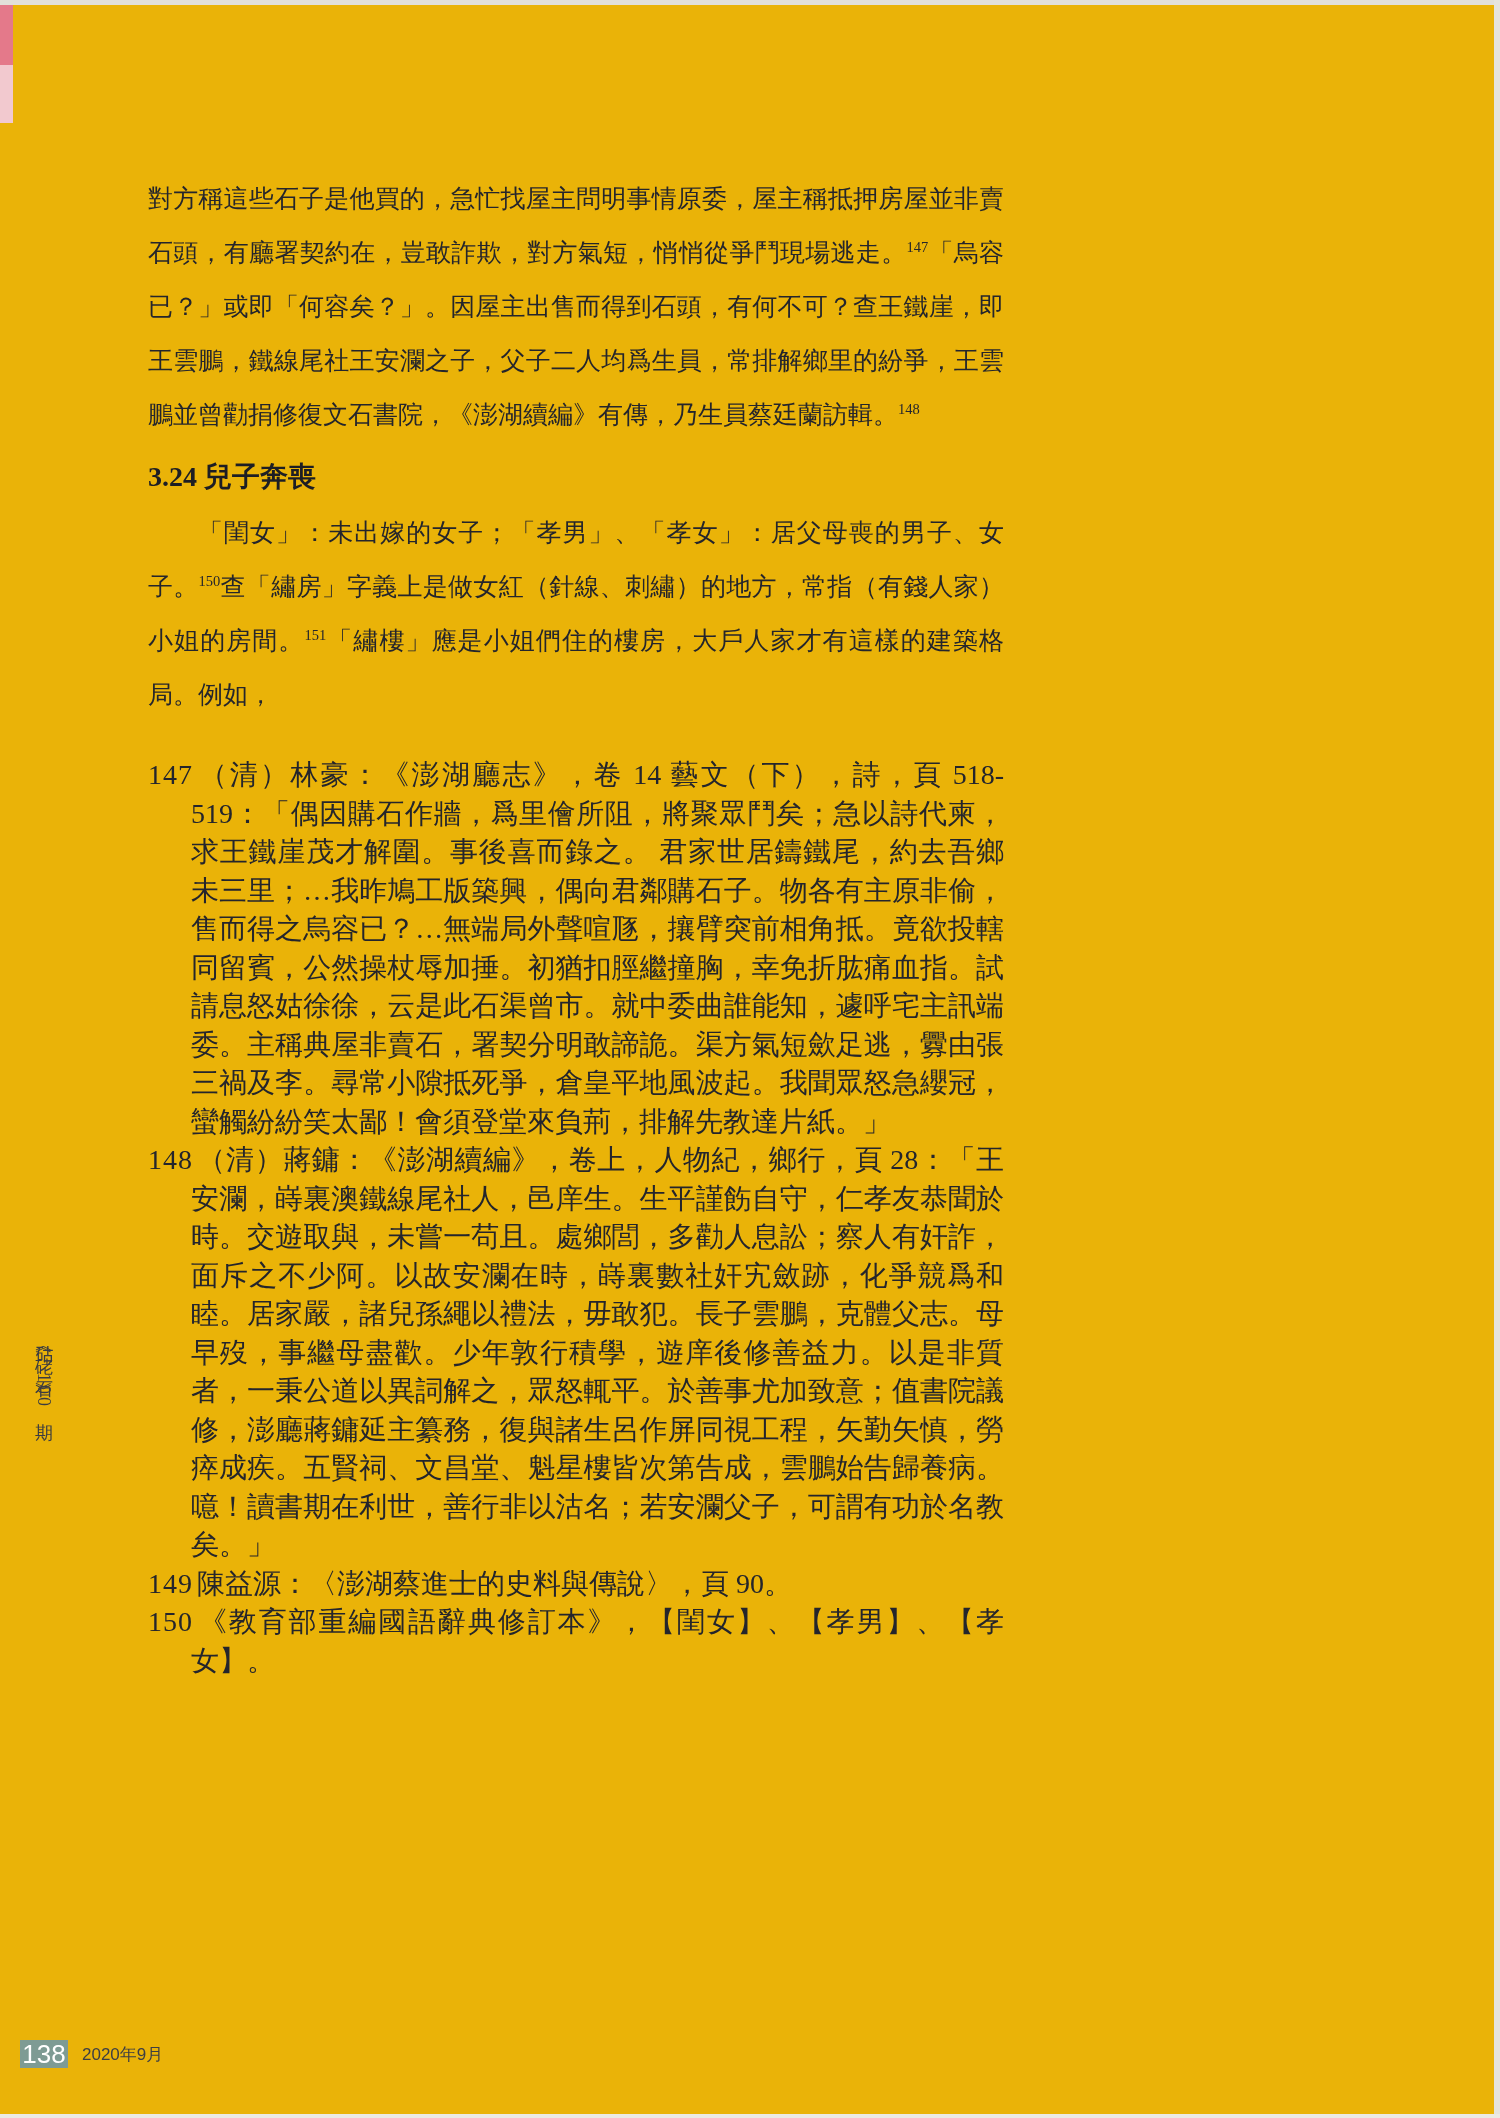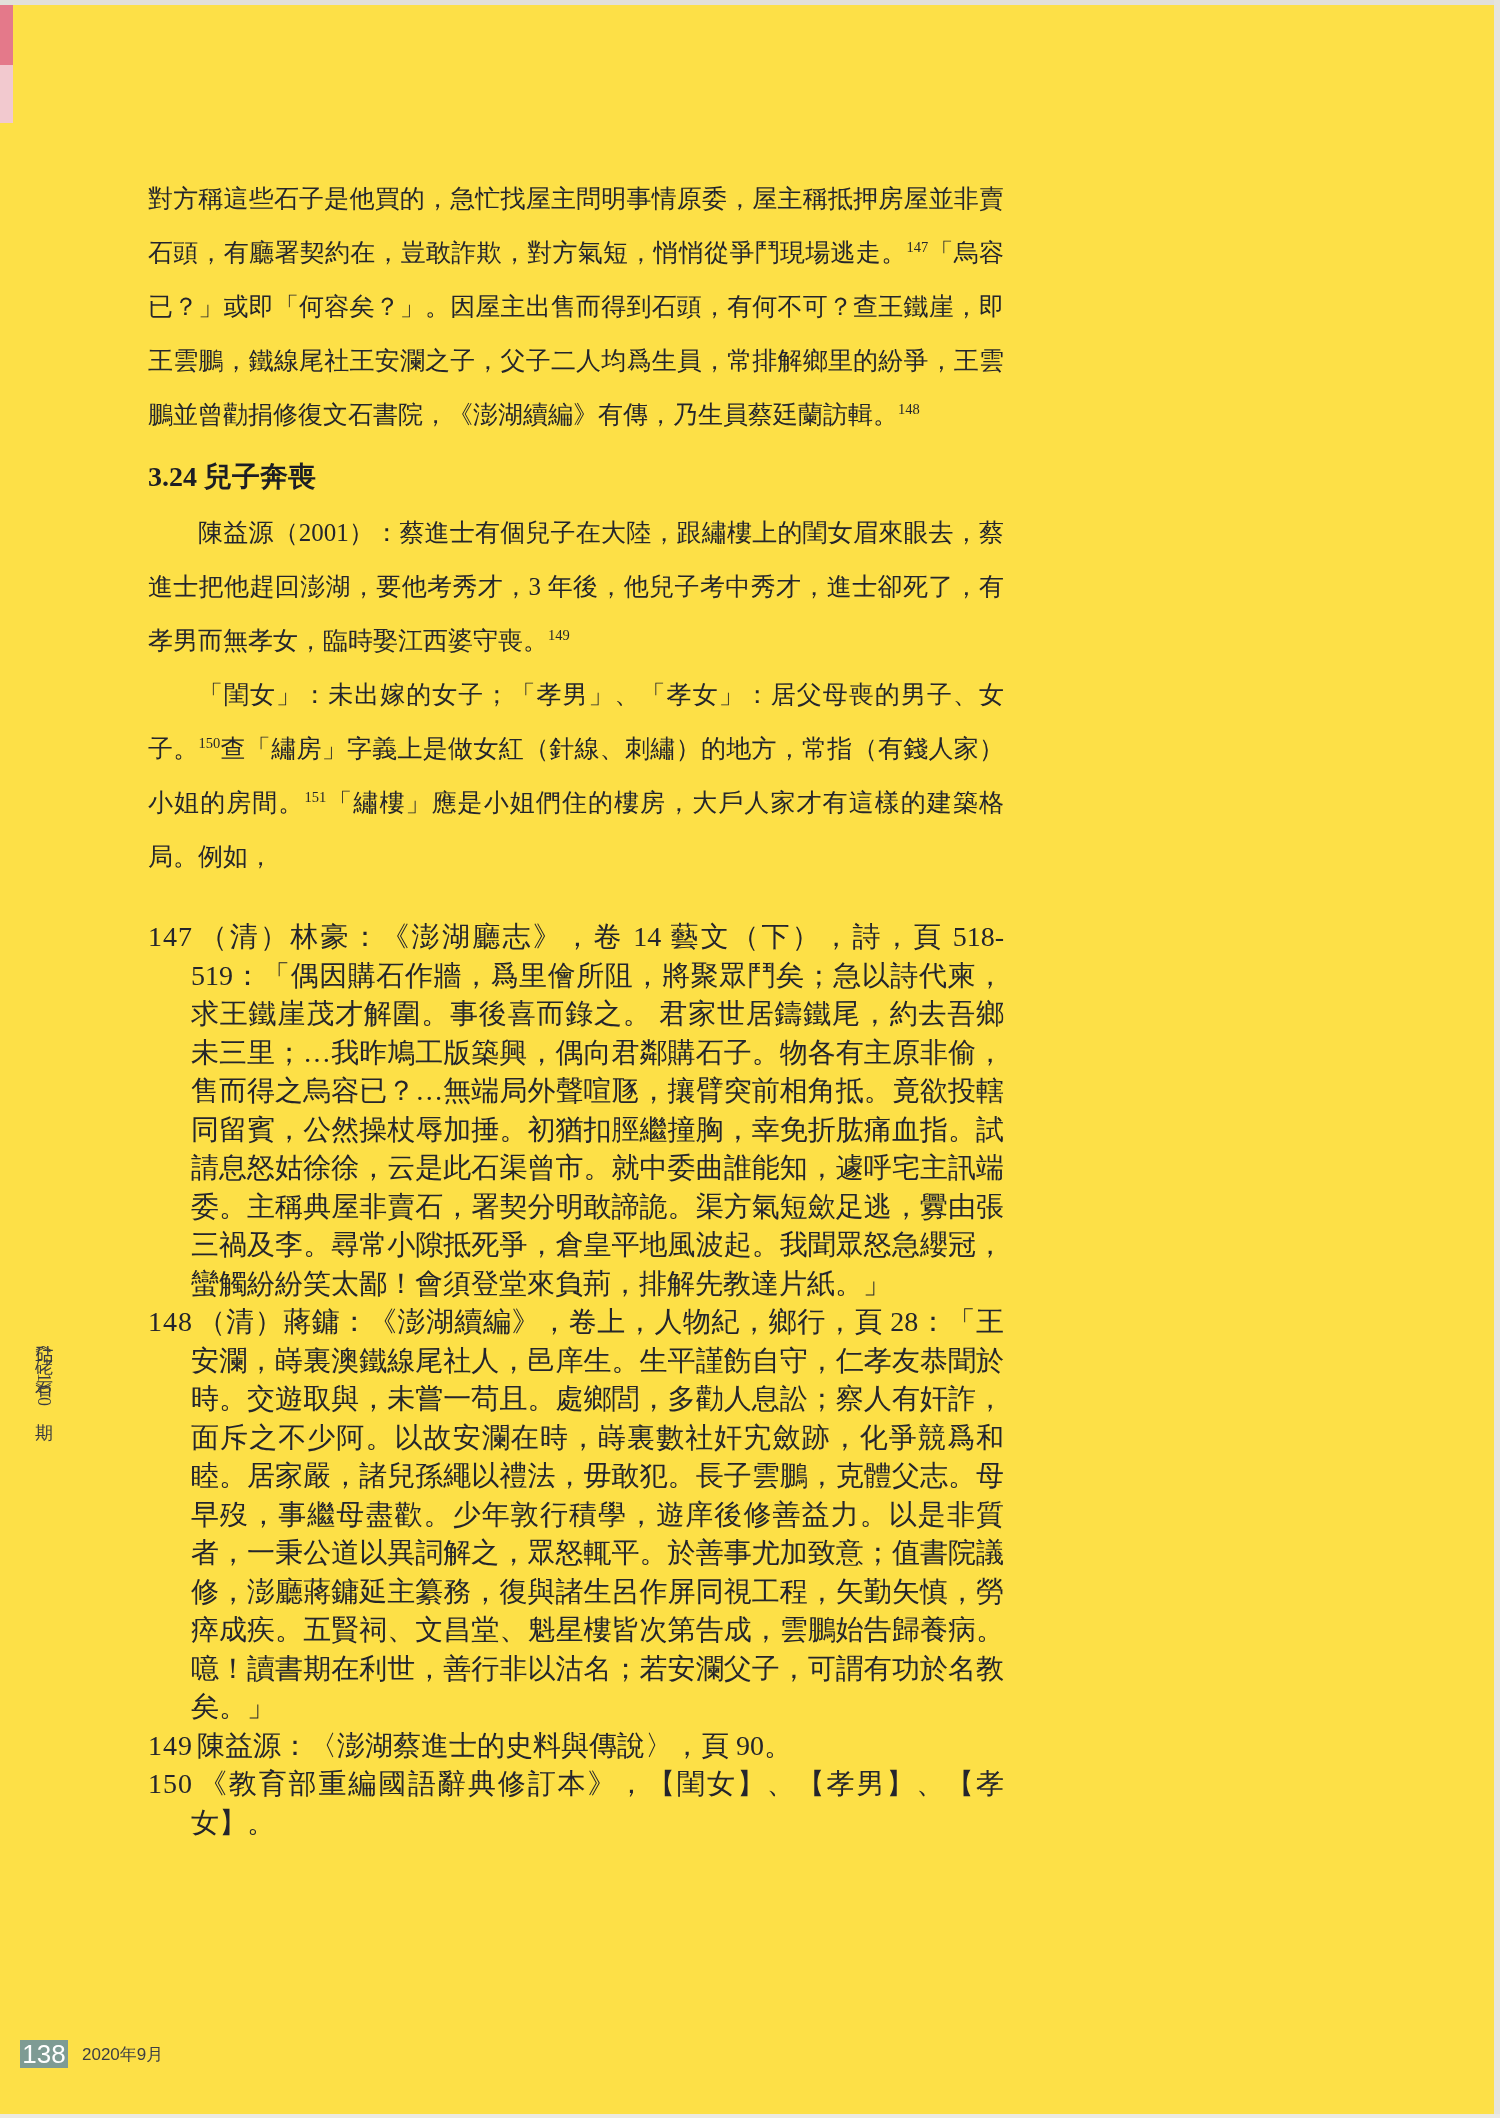--- a/index.html
+++ b/index.html
@@ -1,21 +1,21 @@
 <!DOCTYPE html>
 <html><head>
 <meta charset="utf-8">
 <style>
   html, body { margin: 0; padding: 0; background: #c9c7c1; }
   .page {
     position: relative;
     width: 1500px;
     height: 2118px;
     margin: 0 auto;
-    background: #fde047;
+    background: #eab308;
     overflow: hidden;
     font-family: "Liberation Serif", "DejaVu Serif", serif;
     color: #24252c;
   }
   
   .scan-edge-top    { position:absolute; left:0; top:0; width:100%; height:5px; background:#e2e0d9; }
   .scan-edge-right  { position:absolute; right:0; top:0; width:6px; height:100%; background:#e6e4dd; }
   .scan-edge-bottom { position:absolute; left:0; bottom:0; width:100%; height:4px; background:#eceae3; }
   .corner-mark      { position:absolute; left:0; top:5px;  width:13px; height:60px; background:#e4798a; }
   .corner-mark-fade { position:absolute; left:0; top:65px; width:13px; height:58px; background:#f2c9cf; }
@@ -98,21 +98,20 @@
   <div class="scan-edge-top"></div>
   <div class="scan-edge-right"></div>
   <div class="scan-edge-bottom"></div>
   <div class="corner-mark"></div>
   <div class="corner-mark-fade"></div>
 
   <div class="content">
     <div class="body-text">
       <p class="para"><span>對方稱這些石子是他買的，急忙找屋主問明事情原委，屋主稱抵押房屋並非賣石頭，有廳署契約在，豈敢詐欺，對方氣短，悄悄從爭鬥現場逃走。</span><sup>147</sup><span>「烏容已？」或即「何容矣？」。因屋主出售而得到石頭，有何不可？查王鐵崖，即王雲鵬，鐵線尾社王安瀾之子，父子二人均爲生員，常排解鄉里的紛爭，王雲鵬並曾勸捐修復文石書院，《澎湖續編》有傳，乃生員蔡廷蘭訪輯。</span><sup>148</sup></p>
       <h3 class="heading">3.24 兒子奔喪</h3>
-      <p class="para indent"><span>陳益源（2001）：蔡進士有個兒子在大陸，跟繡樓上的閨女眉來眼去，蔡進士把他趕回澎湖，要他考秀才，3 年後，他兒子考中秀才，進士卻死了，有孝男而無孝女，臨時娶江西婆守喪。</span><sup>149</sup></p>
       <p class="para indent"><span>「閨女」：未出嫁的女子；「孝男」、「孝女」：居父母喪的男子、女子。</span><sup>150</sup><span>查「繡房」字義上是做女紅（針線、刺繡）的地方，常指（有錢人家）小姐的房間。</span><sup>151</sup><span>「繡樓」應是小姐們住的樓房，大戶人家才有這樣的建築格局。例如，</span></p>
     </div>
 
     <div class="footnotes">
       <p class="footnote"><span class="fn-num">147</span><span>（清）林豪：《澎湖廳志》，卷 14 藝文（下），詩，頁 518-519：「偶因購石作牆，爲里儈所阻，將聚眾鬥矣；急以詩代柬，求王鐵崖茂才解圍。事後喜而錄之。 君家世居鑄鐵尾，約去吾鄉未三里；…我昨鳩工版築興，偶向君鄰購石子。物各有主原非偷，售而得之烏容已？…無端局外聲喧豗，攘臂突前相角抵。竟欲投轄同留賓，公然操杖辱加捶。初猶扣脛繼撞胸，幸免折肱痛血指。試請息怒姑徐徐，云是此石渠曾市。就中委曲誰能知，遽呼宅主訊端委。主稱典屋非賣石，署契分明敢諦詭。渠方氣短歛足逃，釁由張三禍及李。尋常小隙抵死爭，倉皇平地風波起。我聞眾怒急纓冠，蠻觸紛紛笑太鄙！會須登堂來負荊，排解先教達片紙。」</span></p>
       <p class="footnote"><span class="fn-num">148</span><span>（清）蔣鏞：《澎湖續編》，卷上，人物紀，鄉行，頁 28：「王安瀾，嵵裏澳鐵線尾社人，邑庠生。生平謹飭自守，仁孝友恭聞於時。交遊取與，未嘗一苟且。處鄉閭，多勸人息訟；察人有奸詐，面斥之不少阿。以故安瀾在時，嵵裏數社奸宄斂跡，化爭競爲和睦。居家嚴，諸兒孫繩以禮法，毋敢犯。長子雲鵬，克體父志。母早歿，事繼母盡歡。少年敦行積學，遊庠後修善益力。以是非質者，一秉公道以異詞解之，眾怒輒平。於善事尤加致意；值書院議修，澎廳蔣鏞延主纂務，復與諸生呂作屏同視工程，矢勤矢慎，勞瘁成疾。五賢祠、文昌堂、魁星樓皆次第告成，雲鵬始告歸養病。噫！讀書期在利世，善行非以沽名；若安瀾父子，可謂有功於名教矣。」</span></p>
       <p class="footnote"><span class="fn-num">149</span><span>陳益源：〈澎湖蔡進士的史料與傳說〉，頁 90。</span></p>
       <p class="footnote"><span class="fn-num">150</span><span>《教育部重編國語辭典修訂本》，【閨女】、【孝男】、【孝女】。</span></p>
     </div>
   </div>

